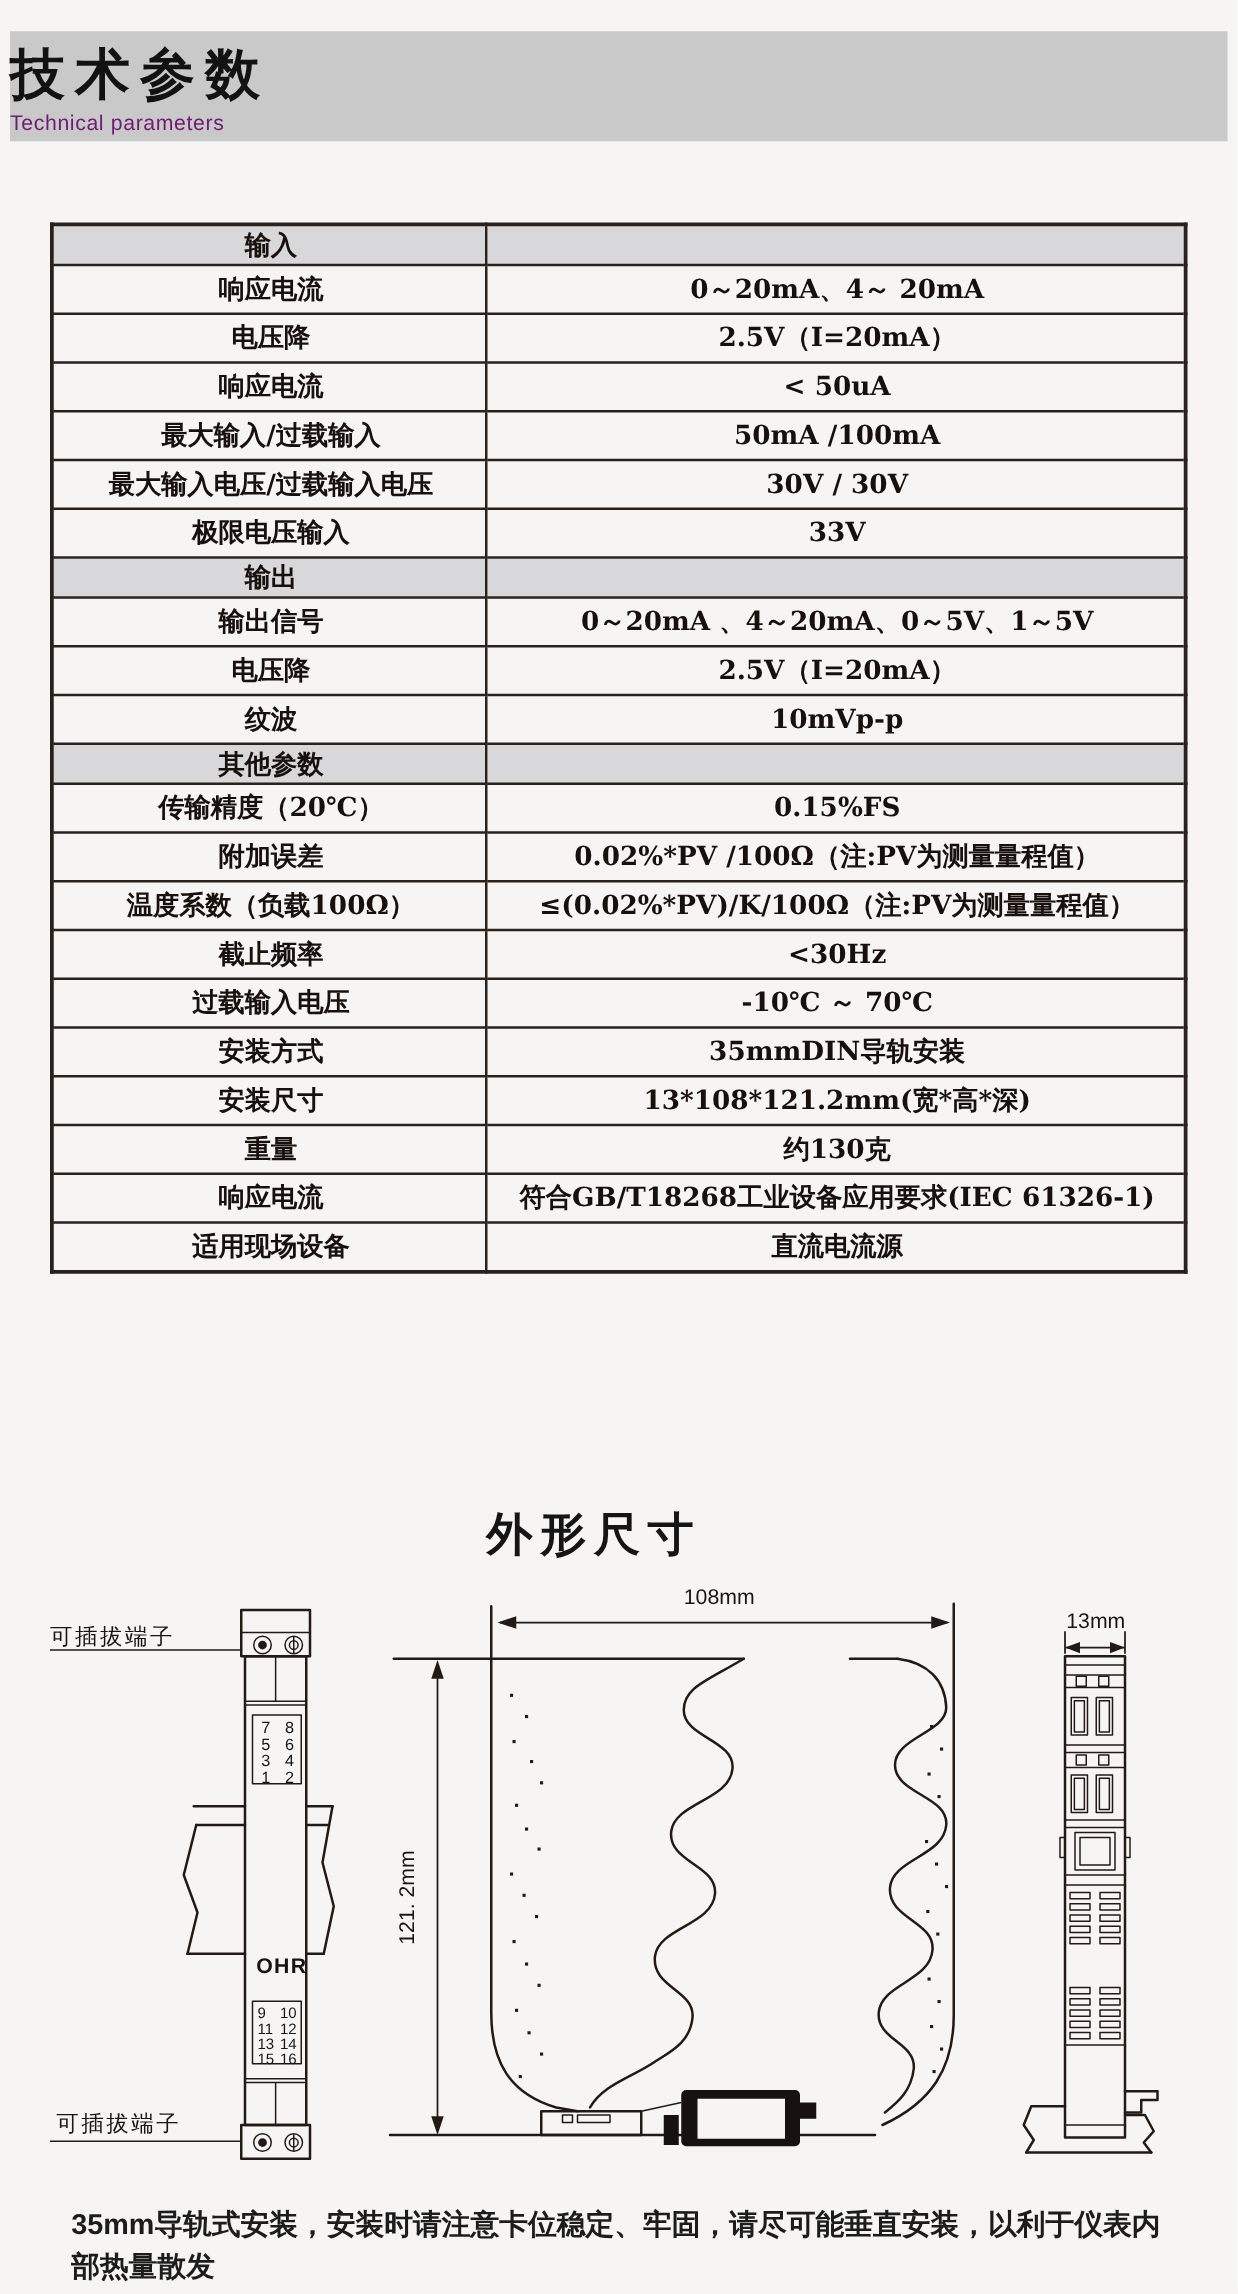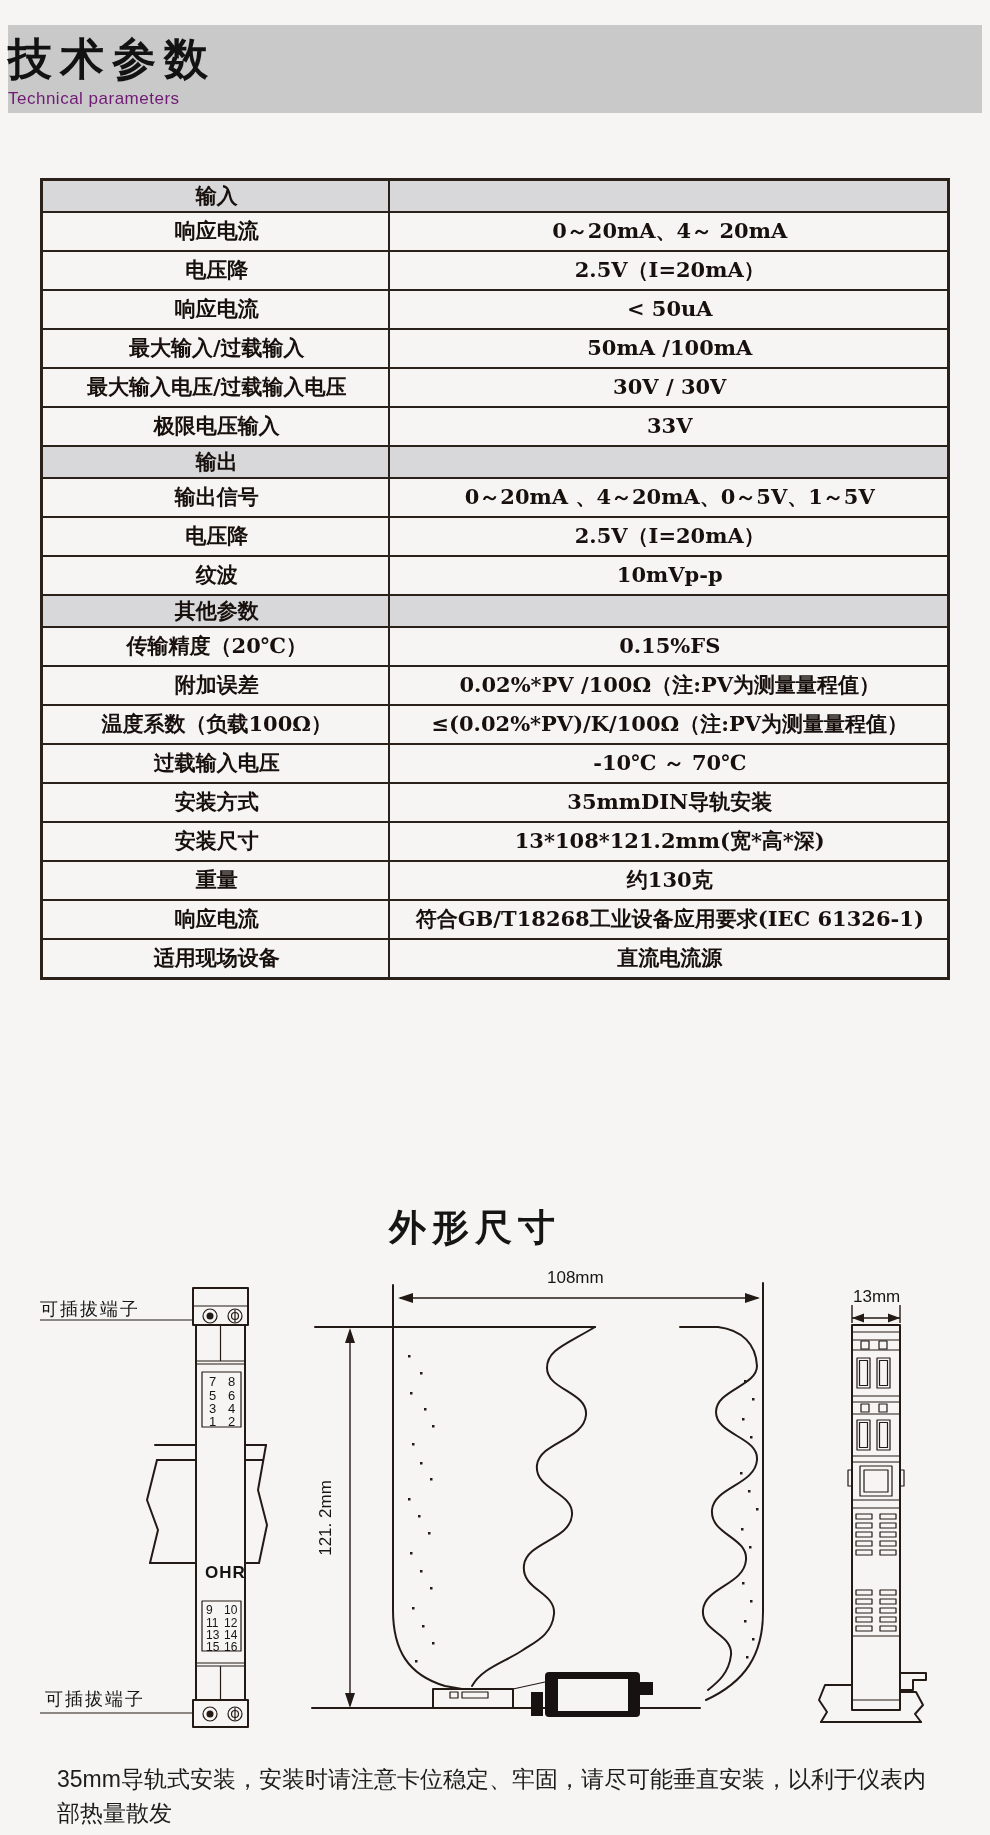--- a/index.html
+++ b/index.html
@@ -27,21 +27,21 @@
   .dot{fill:#241a15;stroke:none;}
   .blk{fill:#17120f;stroke:none;}
   .wht{fill:#f6f5f4;stroke:none;}
   text.lbl{font:18px "Liberation Sans","DejaVu Sans",sans-serif;letter-spacing:2px;fill:#161616;}
   text.dimtxt{font:17px "Liberation Sans","DejaVu Sans",sans-serif;fill:#161616;}
   text.num{font:13px "Liberation Sans","DejaVu Sans",sans-serif;fill:#161616;}
   text.num2{font:12px "Liberation Sans","DejaVu Sans",sans-serif;fill:#161616;}
   text.ohr{font:700 17px "Liberation Sans","DejaVu Sans",sans-serif;letter-spacing:1px;fill:#141414;}
   
   .footnote{position:absolute;left:57px;top:1762px;width:884px;margin:0;
-            font-size:23px;font-weight:400;color:#1c1c1c;line-height:1.48;}
+            font-size:23px;font-weight:700;color:#1c1c1c;line-height:1.48;}
 </style>
 </head>
 <body>
 
 <div id="page">
 
   <div class="banner">
     <h1 class="title">技术参数</h1>
     <p class="subtitle">Technical parameters</p>
   </div>
@@ -104,20 +104,24 @@
           <td>传输精度（20℃）</td>
           <td>0.15%FS</td>
         </tr>
         <tr>
           <td>附加误差</td>
           <td>0.02%*PV /100Ω（注:PV为测量量程值）</td>
         </tr>
         <tr>
           <td>温度系数（负载100Ω）</td>
           <td>≤(0.02%*PV)/K/100Ω（注:PV为测量量程值）</td>
+        </tr>
+        <tr>
+          <td>截止频率</td>
+          <td>&lt;30Hz</td>
         </tr>
         <tr>
           <td>过载输入电压</td>
           <td>-10℃ ～ 70℃</td>
         </tr>
         <tr>
           <td>安装方式</td>
           <td>35mmDIN导轨安装</td>
         </tr>
         <tr>

